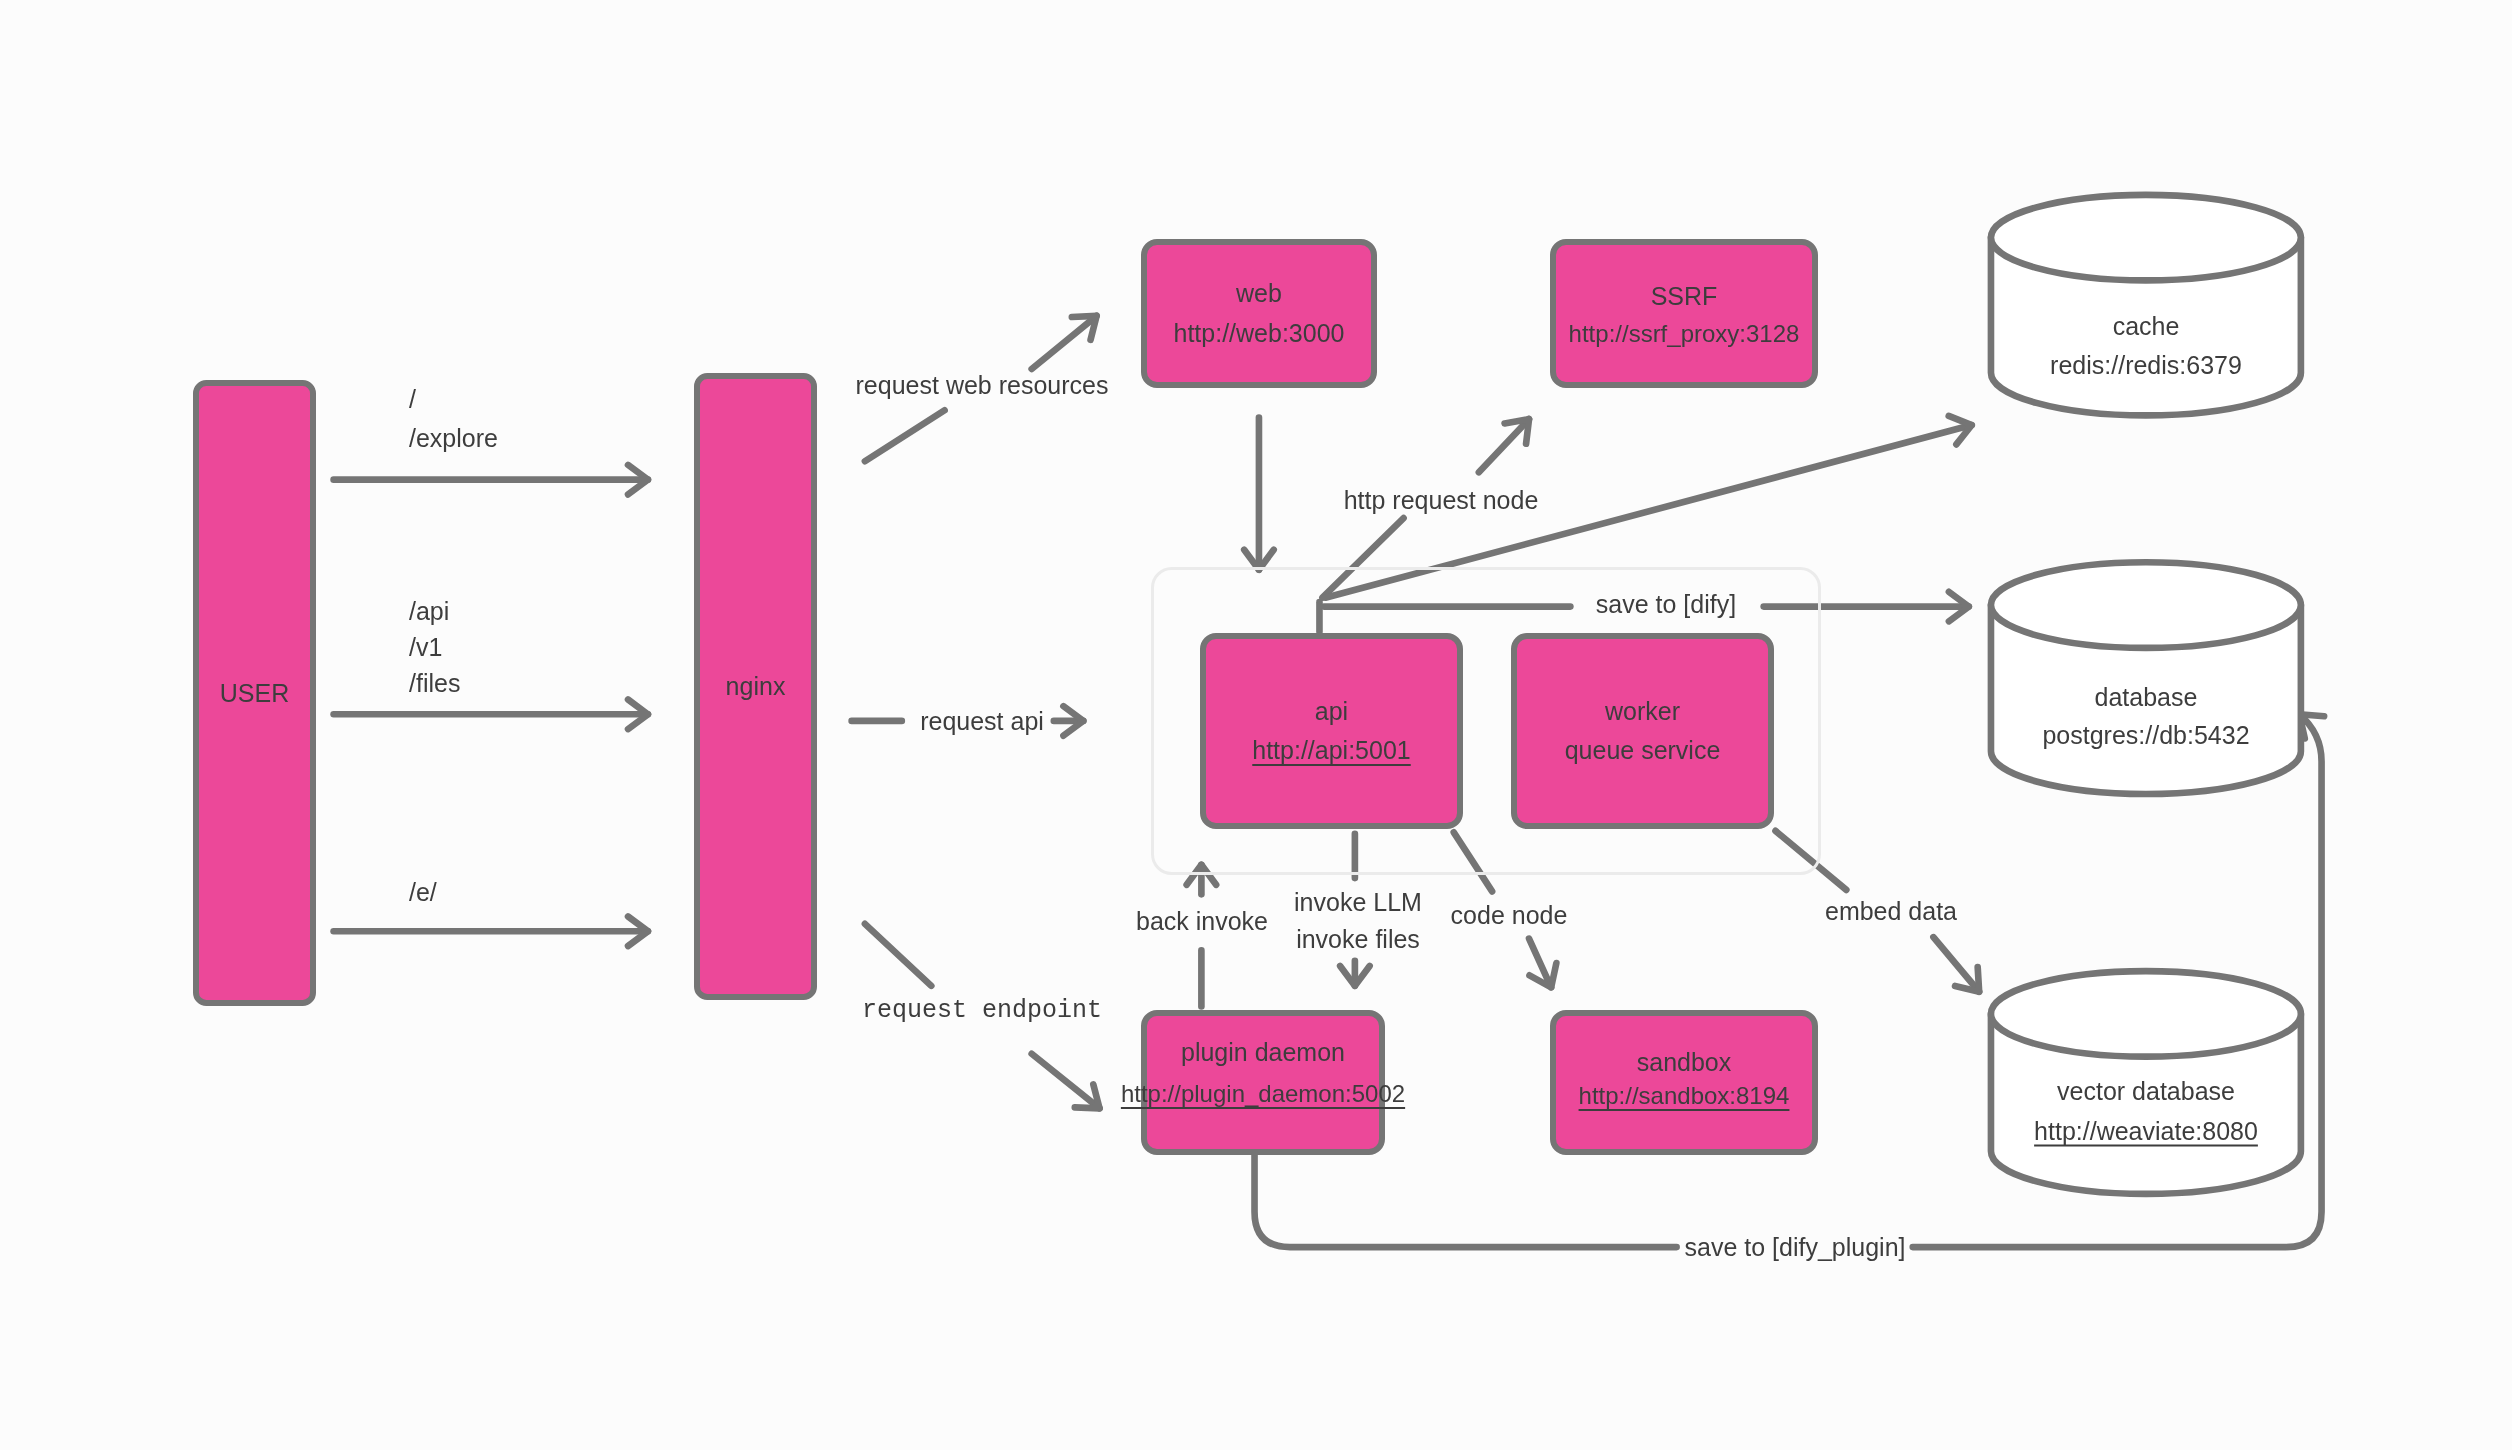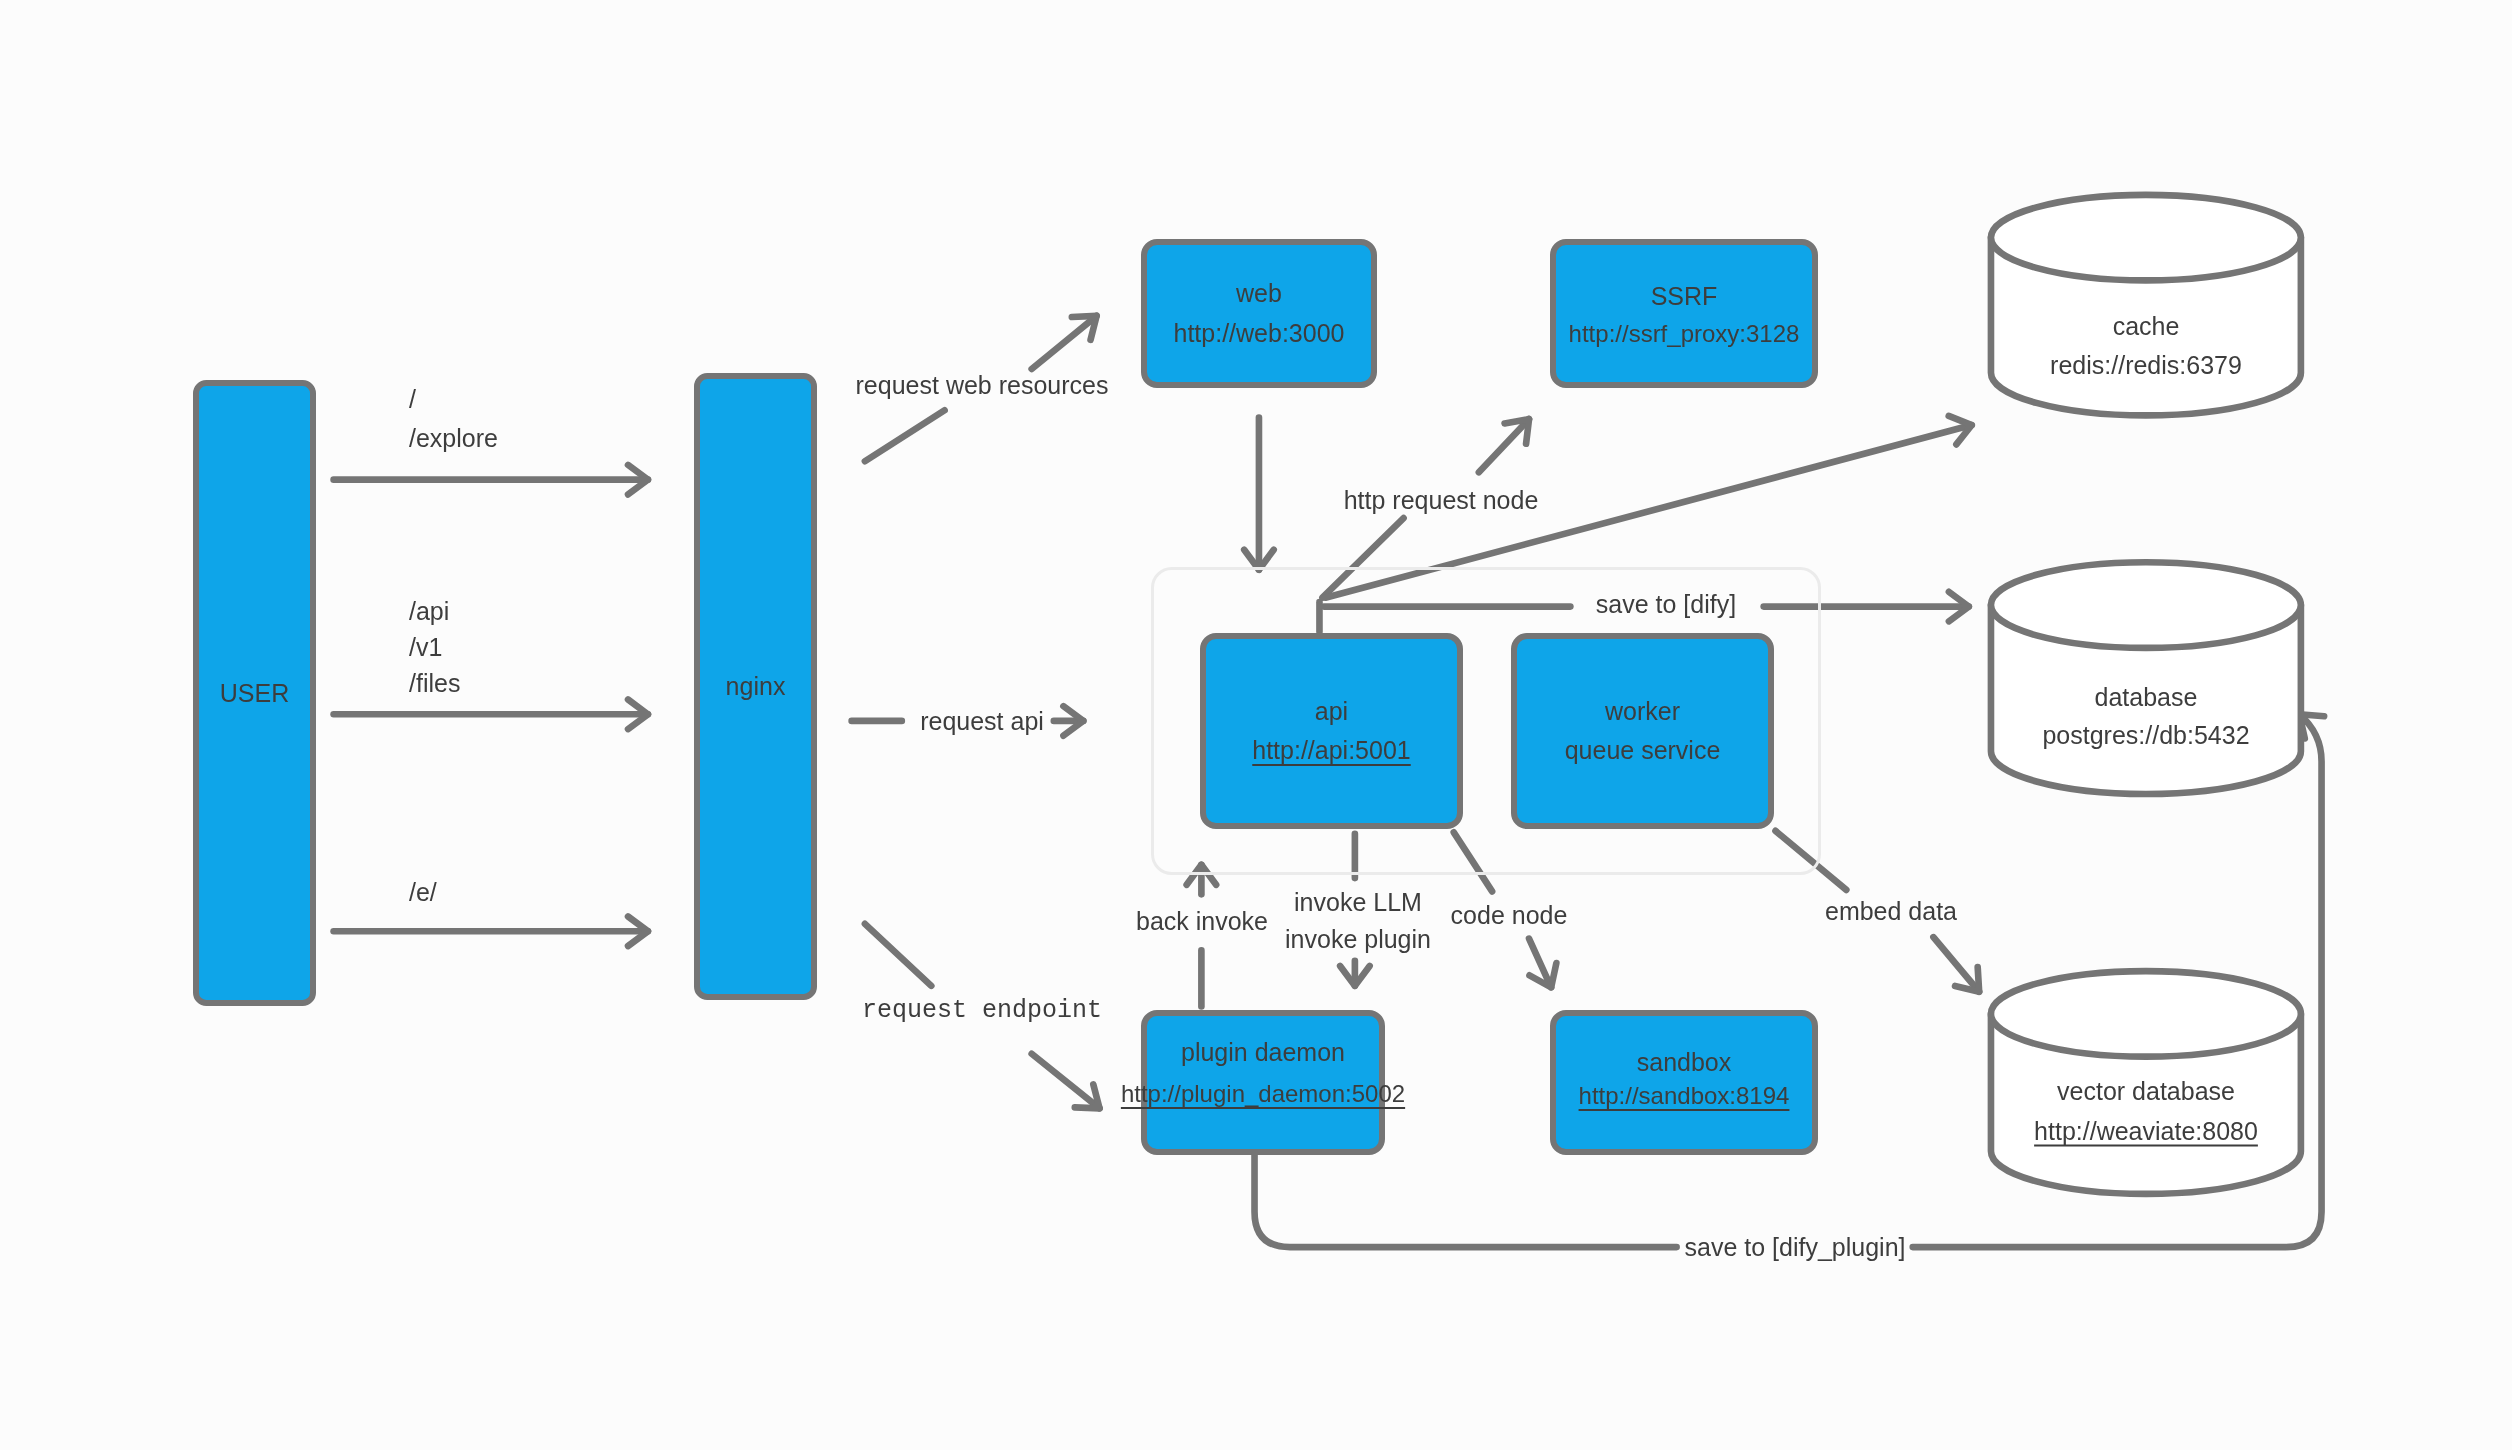--- a/index.html
+++ b/index.html
@@ -1,18 +1,18 @@
 <!DOCTYPE html>
 <html style="font-size:11.8px"><head>
 <meta charset="utf-8">
 <style>
   html,body{margin:0;padding:0;background:#fcfcfc;font-family:"Liberation Sans",sans-serif;color:#3d3d3d;}
   #stage{position:relative;width:2512px;height:1450px;overflow:hidden;background:#fcfcfc;}
   svg.edges{position:absolute;left:0;top:0;}
-  .box{position:absolute;box-sizing:border-box;border:6.6px solid #757575;border-radius:16px;background:#0ea5e9;
+  .box{position:absolute;box-sizing:border-box;border:6.6px solid #757575;border-radius:16px;background:#ec4899;
        display:flex;flex-direction:column;align-items:center;justify-content:center;text-align:center;gap:8.9px;}
   .group{position:absolute;box-sizing:border-box;border:3.7px solid #ebebeb;border-radius:20.7px;background:transparent;}
   .nlabel{font-size:25px;line-height:31px;}
   .nurl{font-size:25px;line-height:31px;}
   .nurl.small{font-size:24px;line-height:25px;}
   .u{text-decoration:underline;text-underline-offset:5.2px;text-decoration-thickness:1.8px;}
   .elabel{position:absolute;font-size:25px;white-space:nowrap;transform:translate(-50%,-50%);}
   .elabel.leftalign{transform:translate(0,-50%);}
   .cyltext{position:absolute;transform:translate(-50%,-50%);font-size:25px;white-space:nowrap;text-align:center;}
 </style>
@@ -143,19 +143,19 @@
   <div class="elabel leftalign" style="left:409px;top:683px;">/files</div>
   <div class="elabel leftalign" style="left:409px;top:892px;">/e/</div>
 
   <div class="elabel" style="left:982px;top:385px;">request web resources</div>
   <div class="elabel" style="left:982px;top:721px;">request api</div>
   <div class="elabel" style="left:982px;top:1010px;font-family:Liberation Mono, monospace;">request endpoint</div>
   <div class="elabel" style="left:1441px;top:500px;">http request node</div>
   <div class="elabel" style="left:1666px;top:604px;">save to [dify]</div>
   <div class="elabel" style="left:1202px;top:921px;">back invoke</div>
   <div class="elabel" style="left:1358px;top:902px;">invoke LLM</div>
-  <div class="elabel" style="left:1358px;top:939px;">invoke plugin</div>
+  <div class="elabel" style="left:1358px;top:939px;">invoke files</div>
   <div class="elabel" style="left:1509px;top:915px;">code node</div>
   <div class="elabel" style="left:1891px;top:911px;">embed data</div>
   <div class="elabel" style="left:1795px;top:1247px;">save to [dify_plugin]</div>
 
 </div>
 
 
 </body></html>

